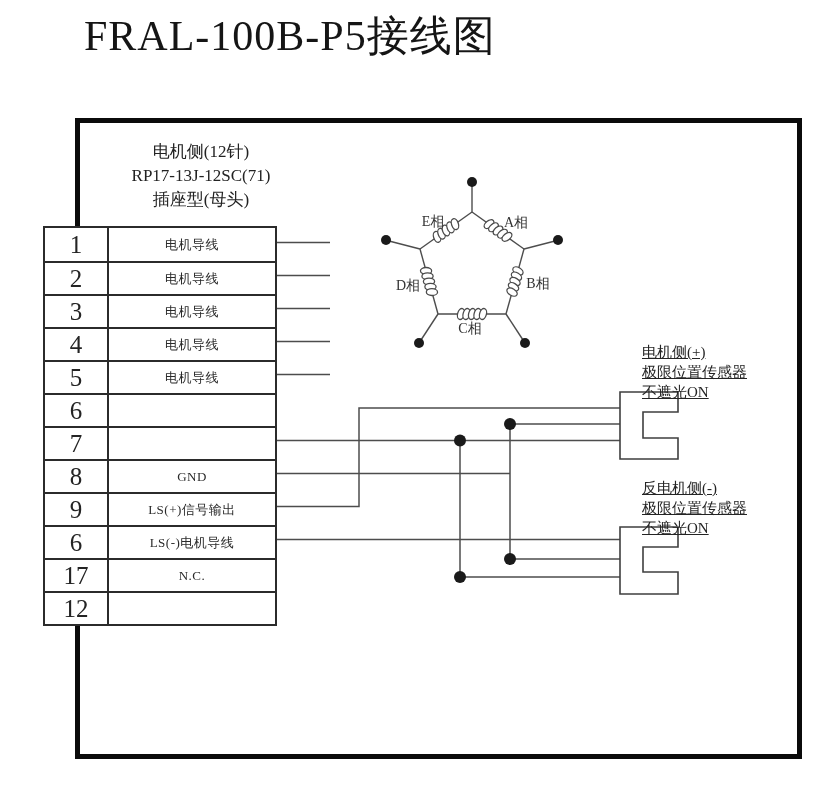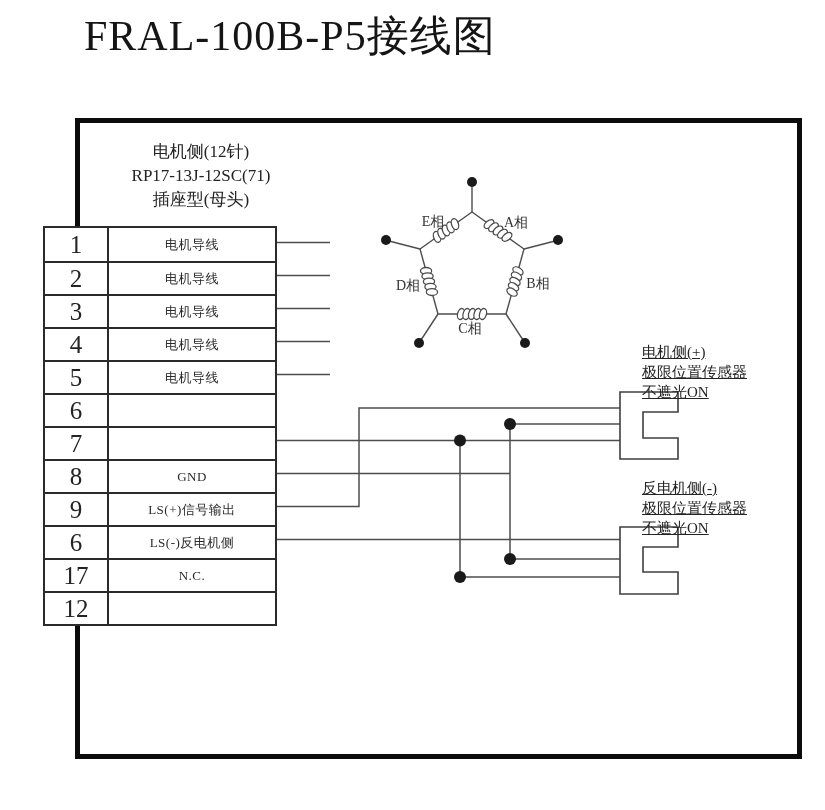--- a/index.html
+++ b/index.html
@@ -120,21 +120,21 @@
     <div class="pin-row">
         <div class="pin-num">8</div>
         <div class="pin-label">GND</div>
       </div>
     <div class="pin-row">
         <div class="pin-num">9</div>
         <div class="pin-label">LS(+)信号输出</div>
       </div>
     <div class="pin-row">
         <div class="pin-num">6</div>
-        <div class="pin-label">LS(-)反电机侧</div>
+        <div class="pin-label">LS(-)电机导线</div>
       </div>
     <div class="pin-row">
         <div class="pin-num">17</div>
         <div class="pin-label">N.C.</div>
       </div>
     <div class="pin-row">
         <div class="pin-num">12</div>
       </div>
   </div>
 

